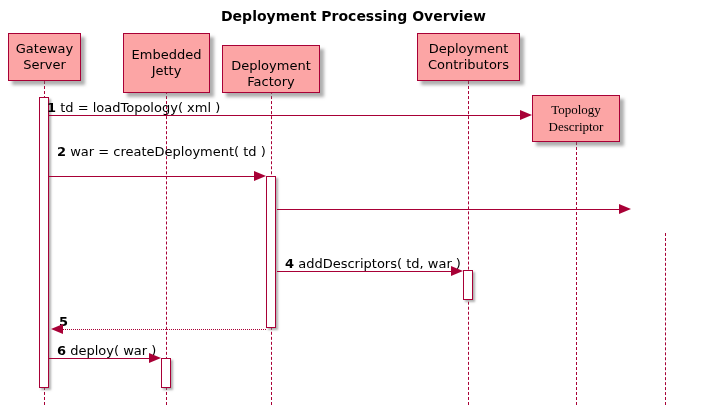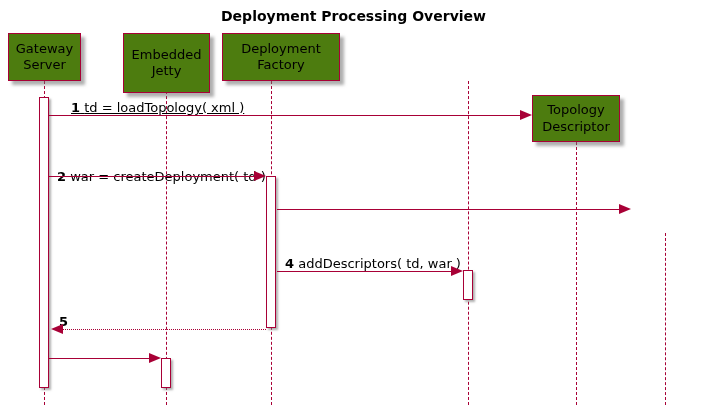--- a/index.html
+++ b/index.html
@@ -9,21 +9,21 @@
     color:#000;overflow:hidden;
   }
   .title{
     position:absolute;top:8px;left:0;width:707px;text-align:center;
     font-size:14px;font-weight:bold;
   }
   .lifeline{
     position:absolute;width:0;border-left:1px dashed #A80036;
   }
   .pbox{
-    position:absolute;background:#4d7c0f;border:1.5px solid #A80036;
+    position:absolute;background:#fca5a5;border:1.5px solid #A80036;
     box-shadow:4px 4px 3px rgba(110,110,110,0.55);
     display:flex;align-items:center;justify-content:center;
     text-align:center;font-size:13px;line-height:1.25;
     box-sizing:border-box;padding:2px 4px;
   }
   .activation{
     position:absolute;width:10px;background:#ffffff;border:1px solid #A80036;
     box-shadow:2px 2px 2px rgba(110,110,110,0.55);box-sizing:border-box;
   }
   .msg-line{
@@ -58,41 +58,44 @@
   <div class="lifeline" style="left:468px;top:81px;height:324px;"></div>
   <div class="lifeline" style="left:576px;top:142px;height:263px;"></div>
   <div class="lifeline" style="left:665px;top:233px;height:172px;"></div>
 
   <div class="pbox" style="left:8px;top:33px;width:73px;height:48px;">
     <span>Gateway Server</span>
   </div>
   <div class="pbox" style="left:123px;top:33px;width:87px;height:60px;">
     <span>Embedded Jetty</span>
   </div>
-  <div class="pbox" style="left:222px;top:33px;width:118px;height:48px;">
+  <div class="pbox" style="left:222px;top:45px;width:98px;height:48px;align-items:flex-end;">
     <span>Deployment Factory</span>
   </div>
+  <div class="pbox" style="left:417px;top:33px;width:103px;height:48px;">
+    <span>Deployment Contributors</span>
+  </div>
 
-  <div class="pbox" style="left:532px;top:95px;width:88px;height:47px;">
+  <div class="pbox" style="left:532px;top:95px;width:88px;height:47px;font-family:Liberation Serif, serif;">
     <span>Topology Descriptor</span>
   </div>
 
   <div class="activation" style="left:39px;top:97px;height:291px;"></div>
   <div class="activation" style="left:266px;top:176px;height:152px;"></div>
   <div class="activation" style="left:463px;top:270px;height:30px;"></div>
   <div class="activation" style="left:161px;top:358px;height:30px;"></div>
 
-  <div class="msg-label" style="left:71px;top:100px;text-decoration:underline;">
+  <div class="msg-label" style="left:47px;top:100px;">
     <span class="num">1</span>
     <span>td = loadTopology( xml )</span>
   </div>
   <div class="msg-line" style="left:49px;top:115px;width:473px;"></div>
   <div class="arrow-right" style="left:520px;top:110px;"></div>
 
-  <div class="msg-label" style="left:57px;top:169px;">
+  <div class="msg-label" style="left:57px;top:144px;">
     <span class="num">2</span>
     <span>war = createDeployment( td )</span>
   </div>
   <div class="msg-line" style="left:49px;top:176px;width:207px;"></div>
   <div class="arrow-right" style="left:254px;top:171px;"></div>
 
   <div class="msg-line" style="left:277px;top:209px;width:344px;"></div>
   <div class="arrow-right" style="left:619px;top:204px;"></div>
 
   <div class="msg-label" style="left:285px;top:256px;text-align:center;">
@@ -102,16 +105,20 @@
   <div class="msg-line" style="left:277px;top:271px;width:176px;"></div>
   <div class="arrow-right" style="left:451px;top:266px;"></div>
 
   <div class="msg-label" style="left:59px;top:314px;">
     <span class="num">5</span>
     <span></span>
   </div>
   <div class="msg-line dashed" style="left:61px;top:329px;width:205px;"></div>
   <div class="arrow-left" style="left:51px;top:324px;"></div>
 
+  <div class="msg-label" style="left:57px;top:343px;">
+    <span class="num">6</span>
+    <span>deploy( war )</span>
+  </div>
   <div class="msg-line" style="left:49px;top:358px;width:102px;"></div>
   <div class="arrow-right" style="left:149px;top:353px;"></div>
 
 </div>
 
 </body></html>

